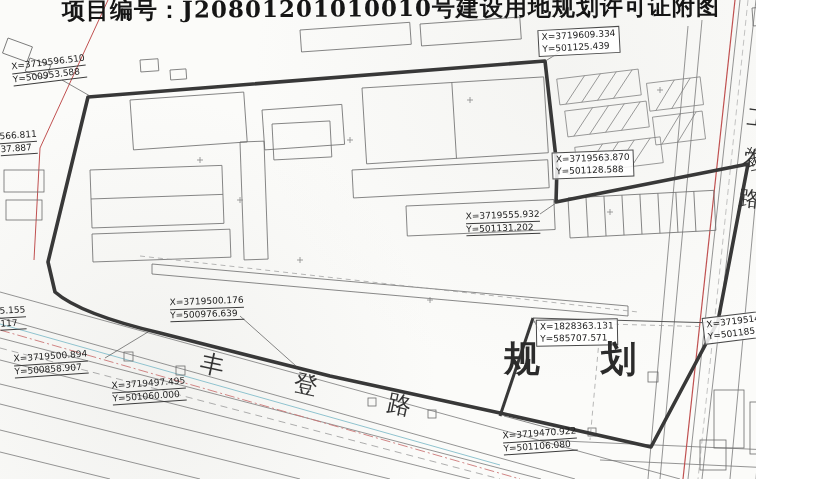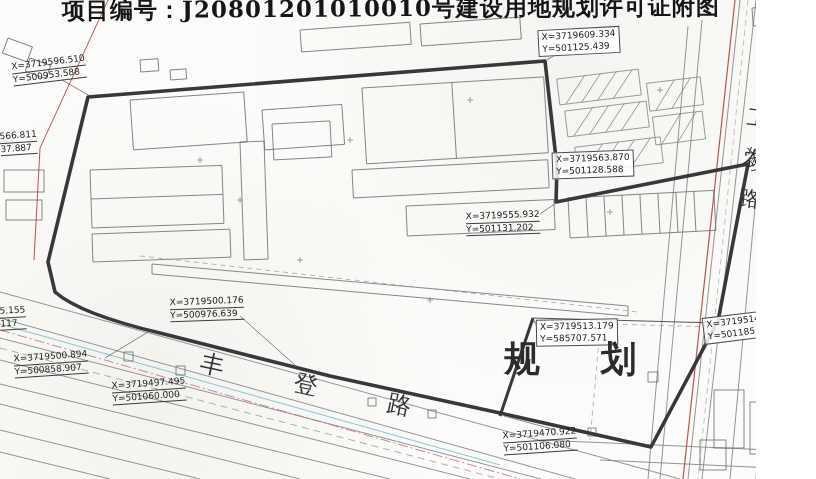--- a/index.html
+++ b/index.html
@@ -249,21 +249,21 @@
   </div>
   <div class="lbl ul p8">
     <span>X=3719500.894</span>
     <span>Y=500858.907</span>
   </div>
   <div class="lbl ul p9">
     <span>X=3719497.495</span>
     <span>Y=501060.000</span>
   </div>
   <div class="lbl boxed p10">
-    <span>X=3719513.179</span>
+    <span>X=1828363.131</span>
     <span>Y=585707.571</span>
   </div>
   <div class="lbl boxed p11">
     <span>X=3719514.285</span>
     <span>Y=501185.319</span>
   </div>
   <div class="lbl ul p12">
     <span>X=3719470.922</span>
     <span>Y=501106.080</span>
   </div>

